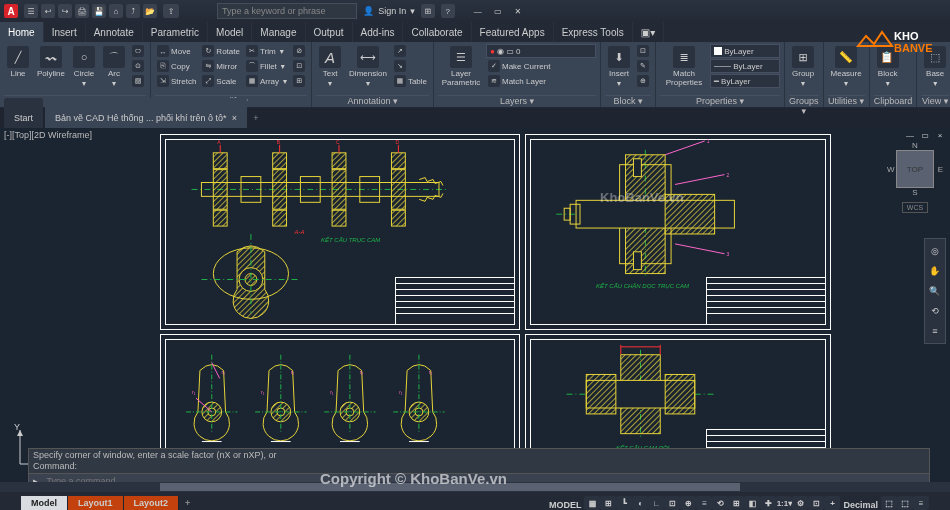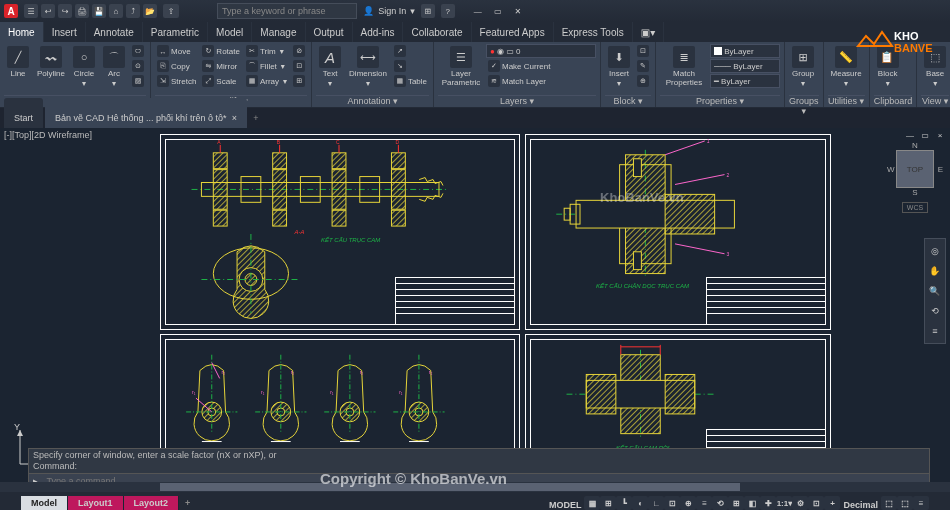--- a/index.html
+++ b/index.html
@@ -81,21 +81,21 @@
 
 
 .cmd-wrap { position: absolute; bottom: 0; left: 28px; right: 20px; height: 44px; background: #303844; border: 1px solid #555; font-family: Consolas, monospace; font-size: 9px; }
 .cmd-hist { padding: 1px 4px; color: #bbb; line-height: 11px; }
 .cmd-input { display: flex; align-items: center; padding: 2px 4px; background: #3a4250; border-top:1px solid #555;}
 .cmd-prompt { color: #ccc; margin-right: 4px; }
 .cmd-text { color: #777; }
 
 
 .layout-tabs { height: 18px; background: #232a36; display: flex; align-items: flex-end; font-size: 9px; padding: 0 21px; gap: 0; font-weight: bold; }
-.ltab { padding: 2px 10px; background: #be185d; color: #ccc; border-right:1px solid #1b2431;}
+.ltab { padding: 2px 10px; background: #c2410c; color: #ccc; border-right:1px solid #1b2431;}
 .ltab.active { background: #d9dde2; color: #222; }
 .ltab-add { padding: 2px 6px; color: #888;}
 .sb-btn { width: 16px; height: 14px; display: flex; align-items: center; justify-content: center; color: #ccc; background:#2a323f; border-radius:2px;font-size:8px;}
 .sb-txt { color:#ccc; padding: 0 3px;}
 
 
 .hscroll { position: absolute; bottom: 0; left: 0; right: 0; height: 10px; background: #2a323f; }
 .hscroll-thumb { position: absolute; left: 160px; width: 580px; height: 8px; top: 1px; background: #5a6272; }
 </style>
 </head>

